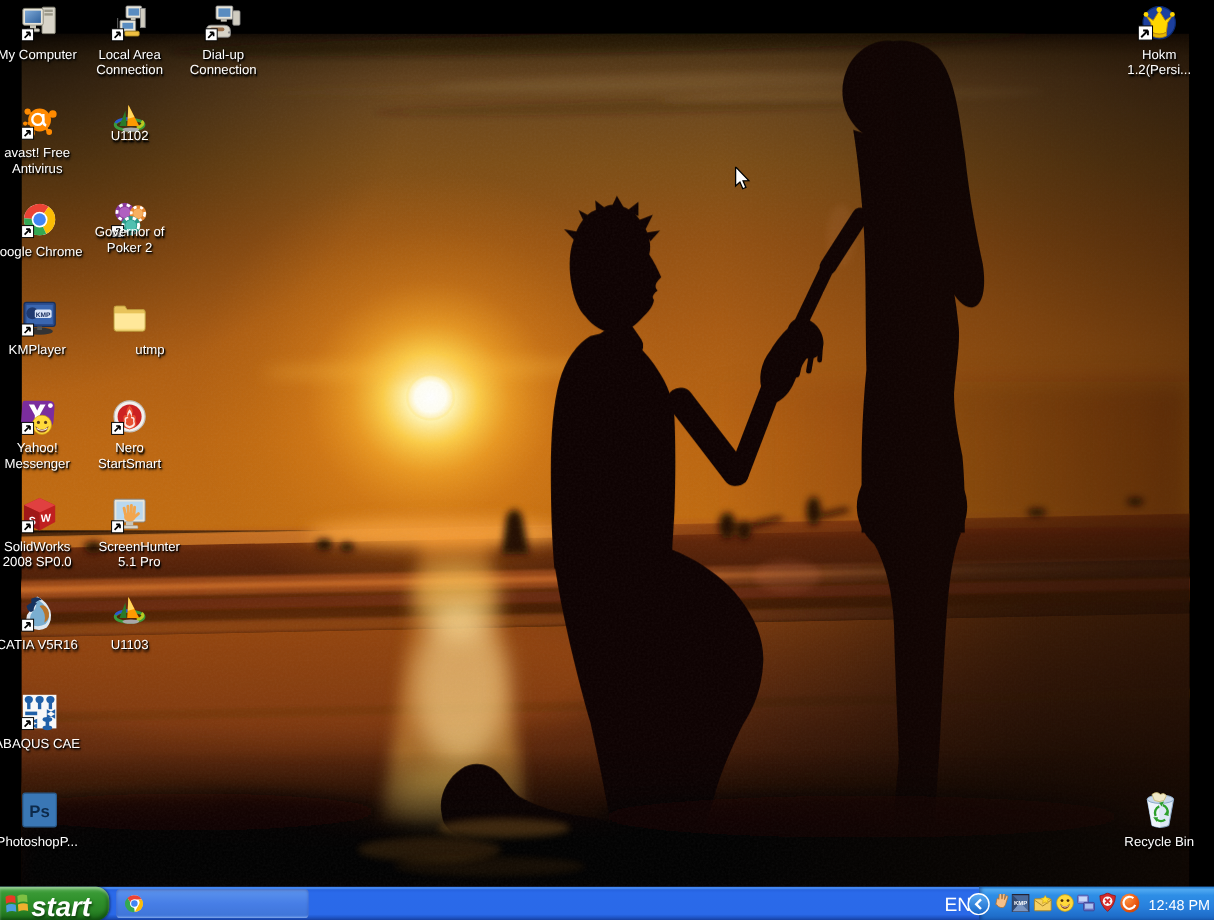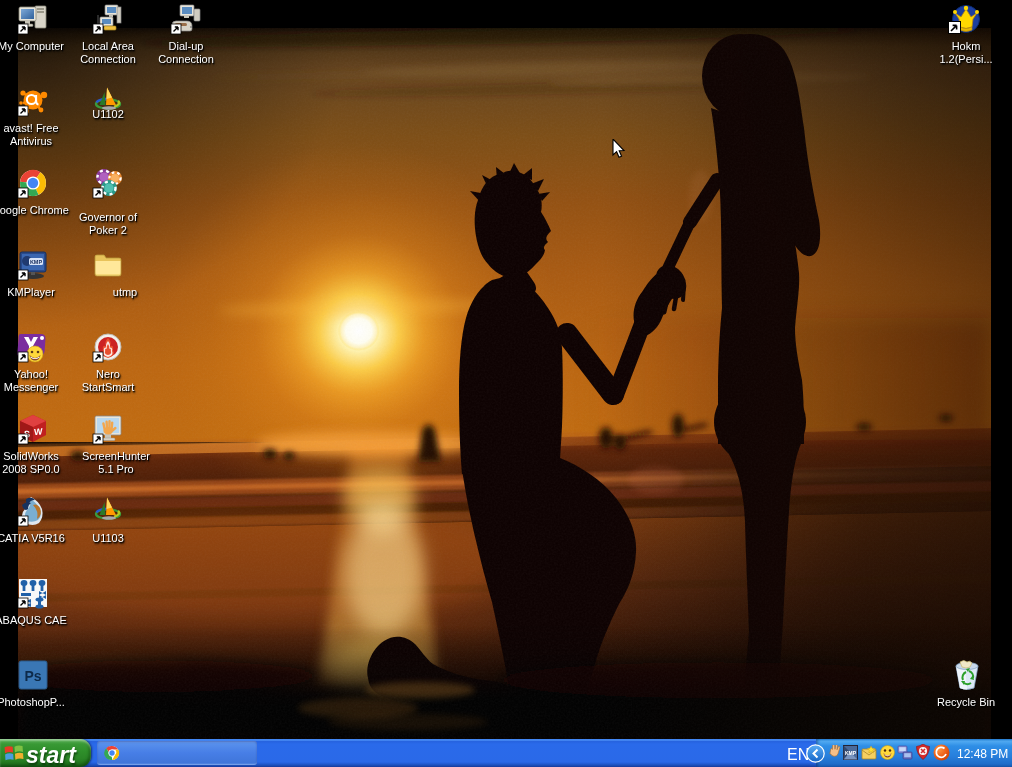--- a/index.html
+++ b/index.html
@@ -372,21 +372,21 @@
         <circle cx="12" cy="10" r="4.6" fill="#b060c0"></circle>
     <circle cx="23" cy="11" r="7" fill="#e88830"></circle>
         <circle cx="23" cy="11" r="5.6" fill="none" stroke="#fff" stroke-width="2.2" stroke-dasharray="2.6 3"></circle>
         <circle cx="23" cy="11" r="4" fill="#f8b060"></circle>
     <circle cx="17" cy="21" r="8" fill="#2a9a8a"></circle>
         <circle cx="17" cy="21" r="6.5" fill="none" stroke="#fff" stroke-width="2.4" stroke-dasharray="3 3.4"></circle>
         <circle cx="17" cy="21" r="4.6" fill="#50c0b0"></circle>
     <rect x="1" y="21" width="10" height="10" fill="#fff" stroke="#000" stroke-width="0.8"></rect>
     <path d="M3.5 28.5 L8 24 M8 24 L4.8 24 M8 24 L8 27.2" stroke="#000" stroke-width="1.4" fill="none"></path>
   </svg>
-  <div class="lbl" style="left:53px;top:211px">Governor of<br>Poker 2</div>
+  <div class="lbl" style="left:53px;top:188px">Governor of<br>Poker 2</div>
 
   <svg class="ico" style="left:17px;top:249px" viewBox="0 0 32 32">
     <ellipse cx="16" cy="27" rx="11" ry="3" fill="#333"></ellipse>
     <rect x="3" y="3" width="26" height="20" rx="2" fill="#2a4a8a" stroke="#16305e" stroke-width="1"></rect>
     <rect x="5" y="5" width="22" height="16" fill="#3a66b0"></rect>
     <circle cx="10" cy="12" r="5" fill="#1a3060" opacity="0.8"></circle>
     <rect x="12" y="9" width="14" height="7" rx="1.5" fill="#d8e4f8"></rect>
     <text x="19" y="14.8" font-family="Liberation Sans" font-size="5.5" font-weight="bold" fill="#1a3060" text-anchor="middle">KMP</text>
     <rect x="14" y="23" width="4" height="3" fill="#555"></rect>
     <rect x="1" y="21" width="10" height="10" fill="#fff" stroke="#000" stroke-width="0.8"></rect>

